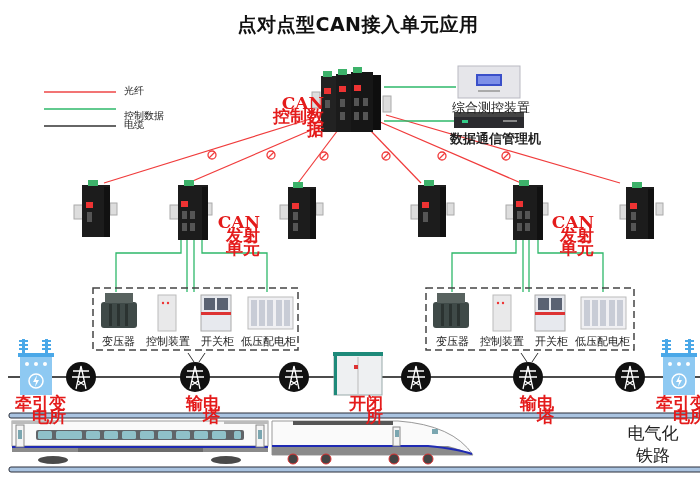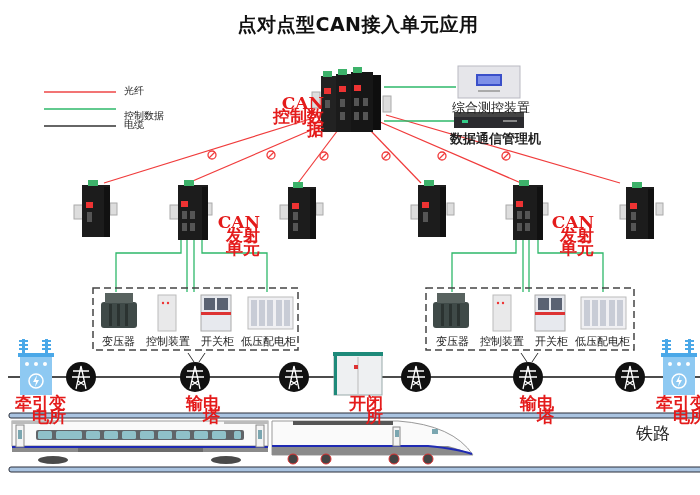--- a/index.html
+++ b/index.html
@@ -409,15 +409,16 @@
   <div class="eq-label" style="left:527px;top:334px;">开关柜</div>
   <div class="eq-label" style="left:567px;top:334px;">低压配电柜</div>
 
   <div class="red-label" style="left:0px;top:397px;width:58px;">牵引变电所</div>
   <div class="red-label" style="left:162px;top:397px;width:50px;">输电塔</div>
   <div class="red-label" style="left:325px;top:397px;width:50px;">开闭所</div>
   <div class="red-label" style="left:496px;top:397px;width:50px;">输电塔</div>
   <div class="red-label" style="left:641px;top:397px;width:58px;">牵引变电所</div>
 
   <div class="rail-text" style="left:610px;top:422px;width:70px;">
+    <div>电气化</div>
     <div>铁路</div>
   </div>
 </div>
 
 </body></html>

